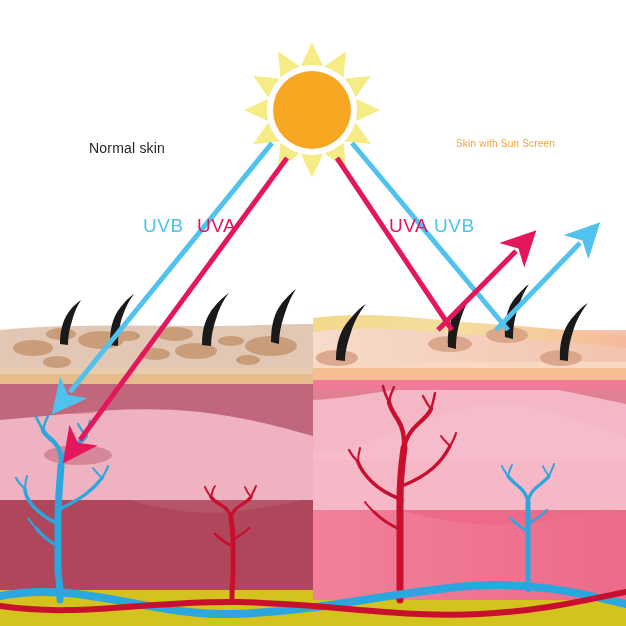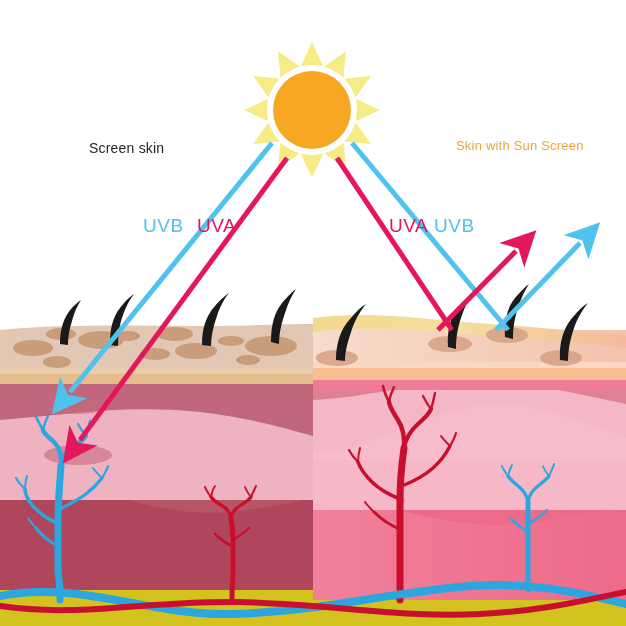--- a/index.html
+++ b/index.html
@@ -1,21 +1,21 @@
 <!DOCTYPE html>
 <html><head>
 <meta charset="utf-8">
 <style>
   html,body{margin:0;padding:0;background:#ffffff;}
   body{width:626px;height:626px;overflow:hidden;font-family:"Liberation Sans",sans-serif;}
   #stage{position:relative;width:626px;height:626px;background:#ffffff;}
   #stage svg{display:block;}
   .lbl{position:absolute;white-space:nowrap;}
   #normal-skin-label{left:89px;top:140px;font-size:14px;color:#231f20;letter-spacing:.2px;}
-  #sunscreen-skin-label{left:456px;top:138px;font-size:13px;color:#f2a43a;letter-spacing:.2px;text-align:right;}
+  #sunscreen-skin-label{left:456px;top:138px;font-size:10px;color:#f2a43a;letter-spacing:.2px;text-align:right;}
   .ray-lbl{font-size:19px;font-weight:400;letter-spacing:.5px;}
   #uvb-left-label{left:143px;top:215px;color:#4FC2EE;}
   #uva-left-label{left:197px;top:215px;color:#E4175C;}
   #uva-right-label{left:389px;top:215px;color:#E4175C;}
   #uvb-right-label{left:434px;top:215px;color:#4FC2EE;}
 </style>
 </head>
 <body>
 
 <div id="stage">
@@ -238,21 +238,21 @@
       <line x1="337" y1="158" x2="452" y2="330" stroke="#E4175C" stroke-width="5"></line>
 
       <line x1="352" y1="143" x2="508" y2="330" stroke="#4FC2EE" stroke-width="5"></line>
 
       <line x1="438" y1="330" x2="516" y2="251" stroke="#E4175C" stroke-width="5" marker-end="url(#arrowRed)"></line>
 
       <line x1="496" y1="330" x2="580" y2="243" stroke="#4FC2EE" stroke-width="5" marker-end="url(#arrowBlue)"></line>
     </g>
   </svg>
 
-  <div class="lbl" id="normal-skin-label">Screen skin</div>
+  <div class="lbl" id="normal-skin-label">Normal skin</div>
   <div class="lbl" id="sunscreen-skin-label">Skin with Sun Screen</div>
 
   <div class="lbl ray-lbl" id="uvb-left-label">UVB</div>
   <div class="lbl ray-lbl" id="uva-left-label">UVA</div>
   <div class="lbl ray-lbl" id="uva-right-label">UVA</div>
   <div class="lbl ray-lbl" id="uvb-right-label">UVB</div>
 
 </div>
 
 </body></html>

